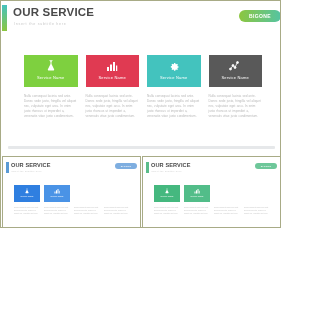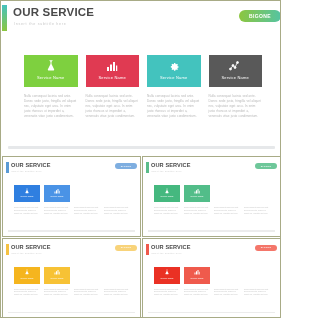--- a/index.html
+++ b/index.html
@@ -9,21 +9,21 @@
   }
   body {
     width: 281px;
     height: 318px;
     overflow: hidden;
     font-family: "Liberation Sans", sans-serif;
   }
   .page {
     position: relative;
     width: 281px;
-    height: 318px;
+    height: 228px;
     box-sizing: border-box;
     border: 1px solid #a8ab86;
     background: #ffffff;
     overflow: hidden;
   }
 
   
   .hero {
     position: absolute;
     left: 1px;

